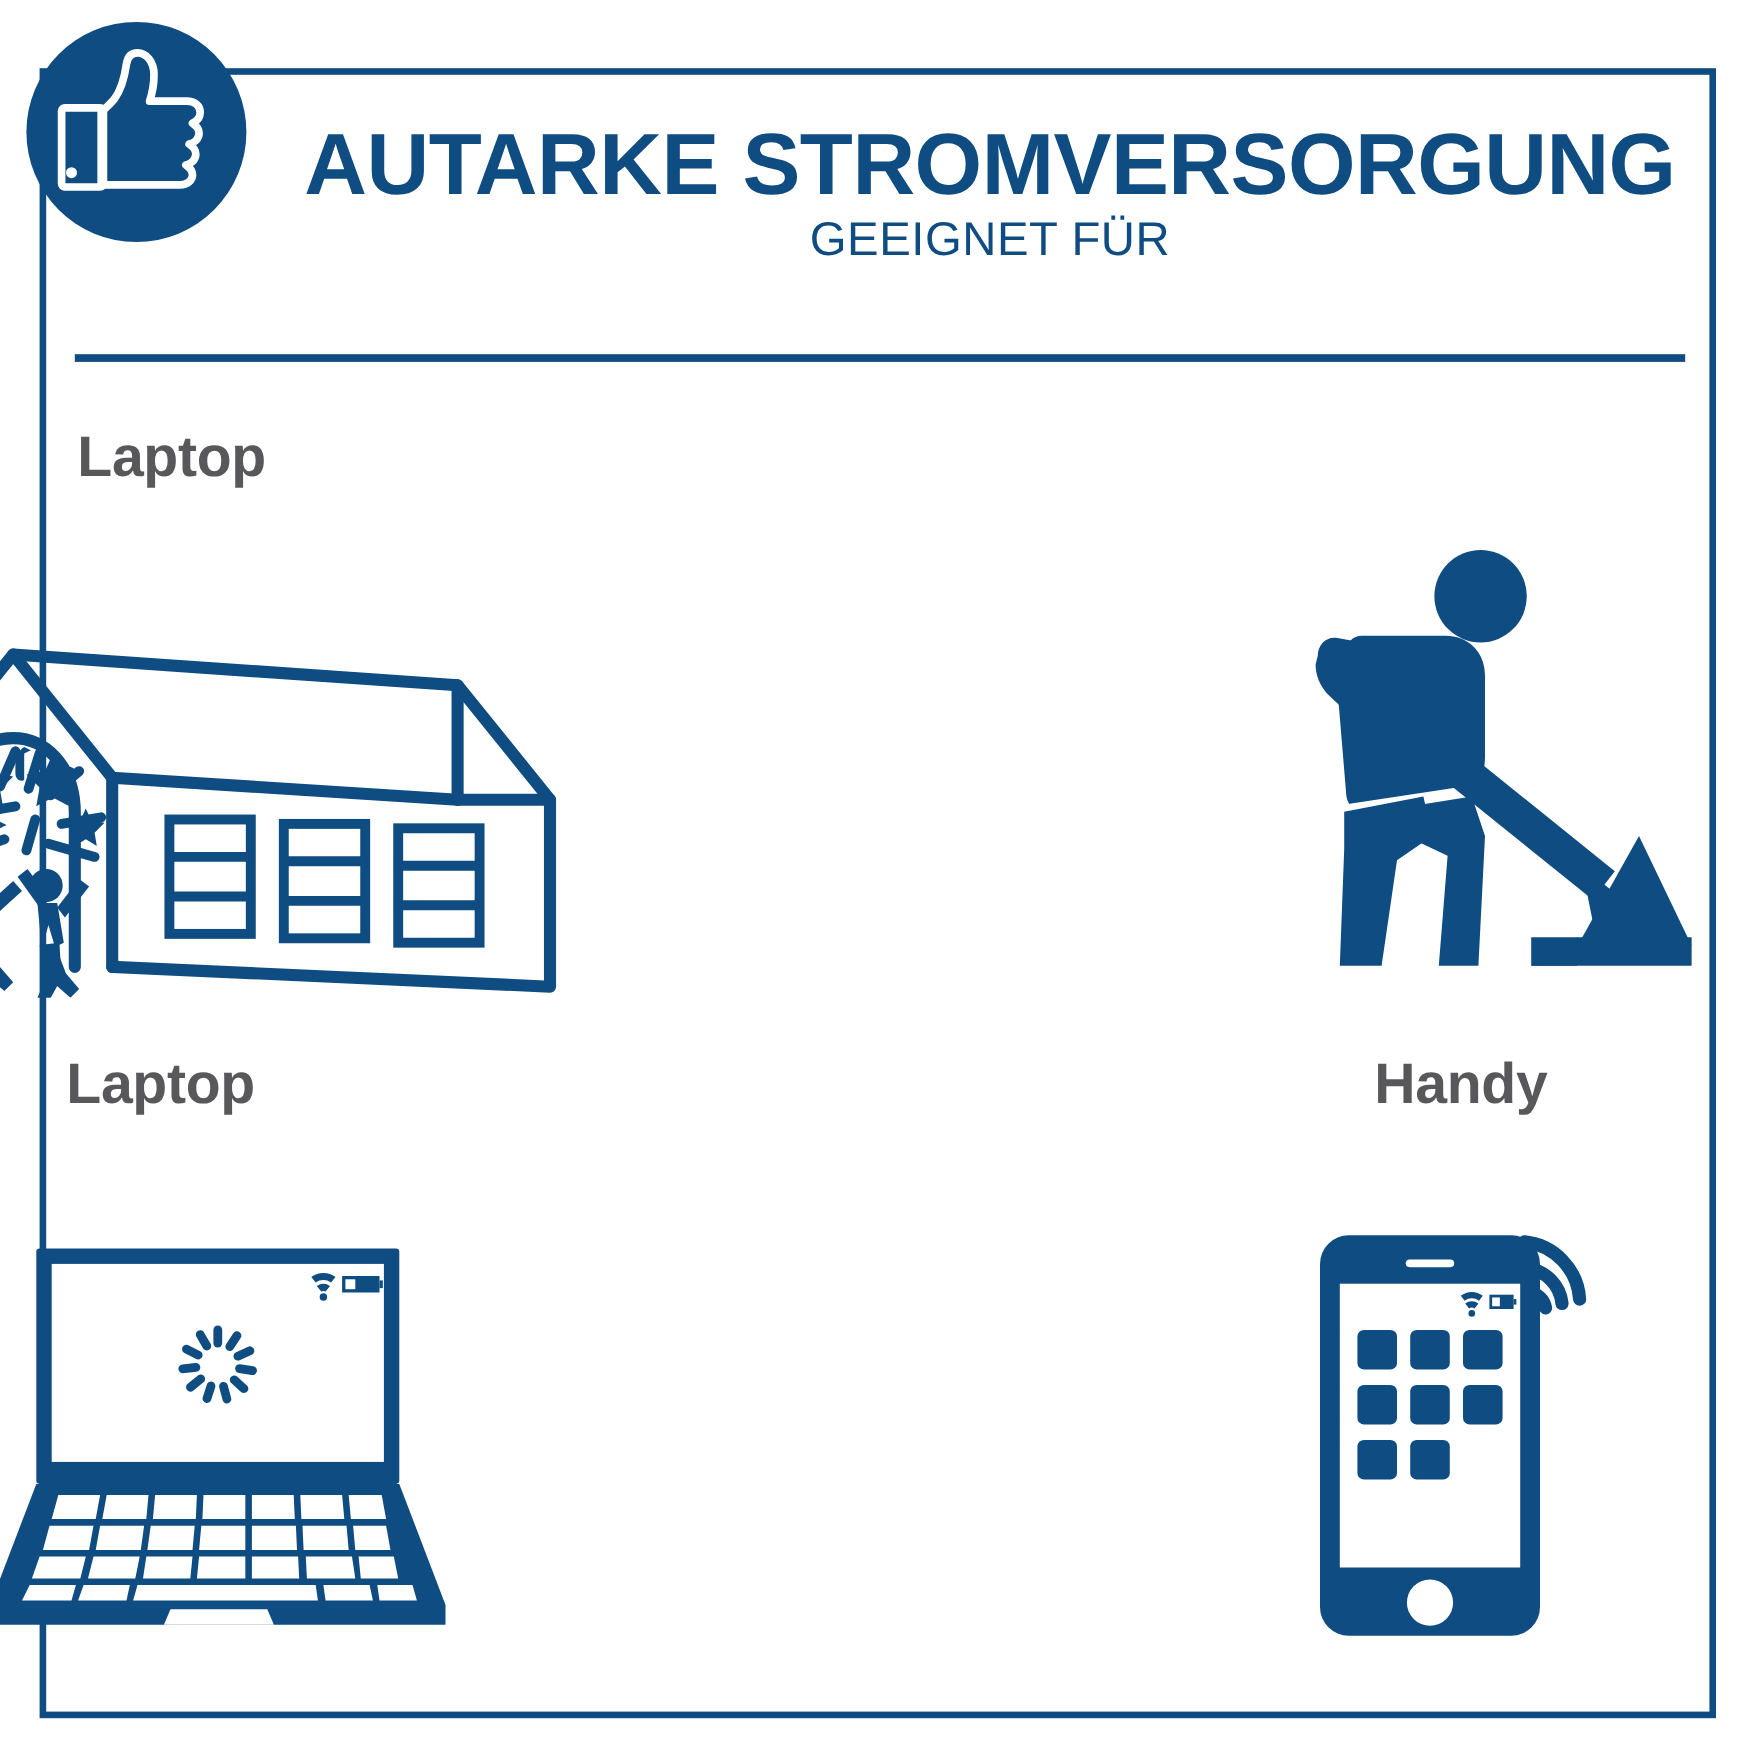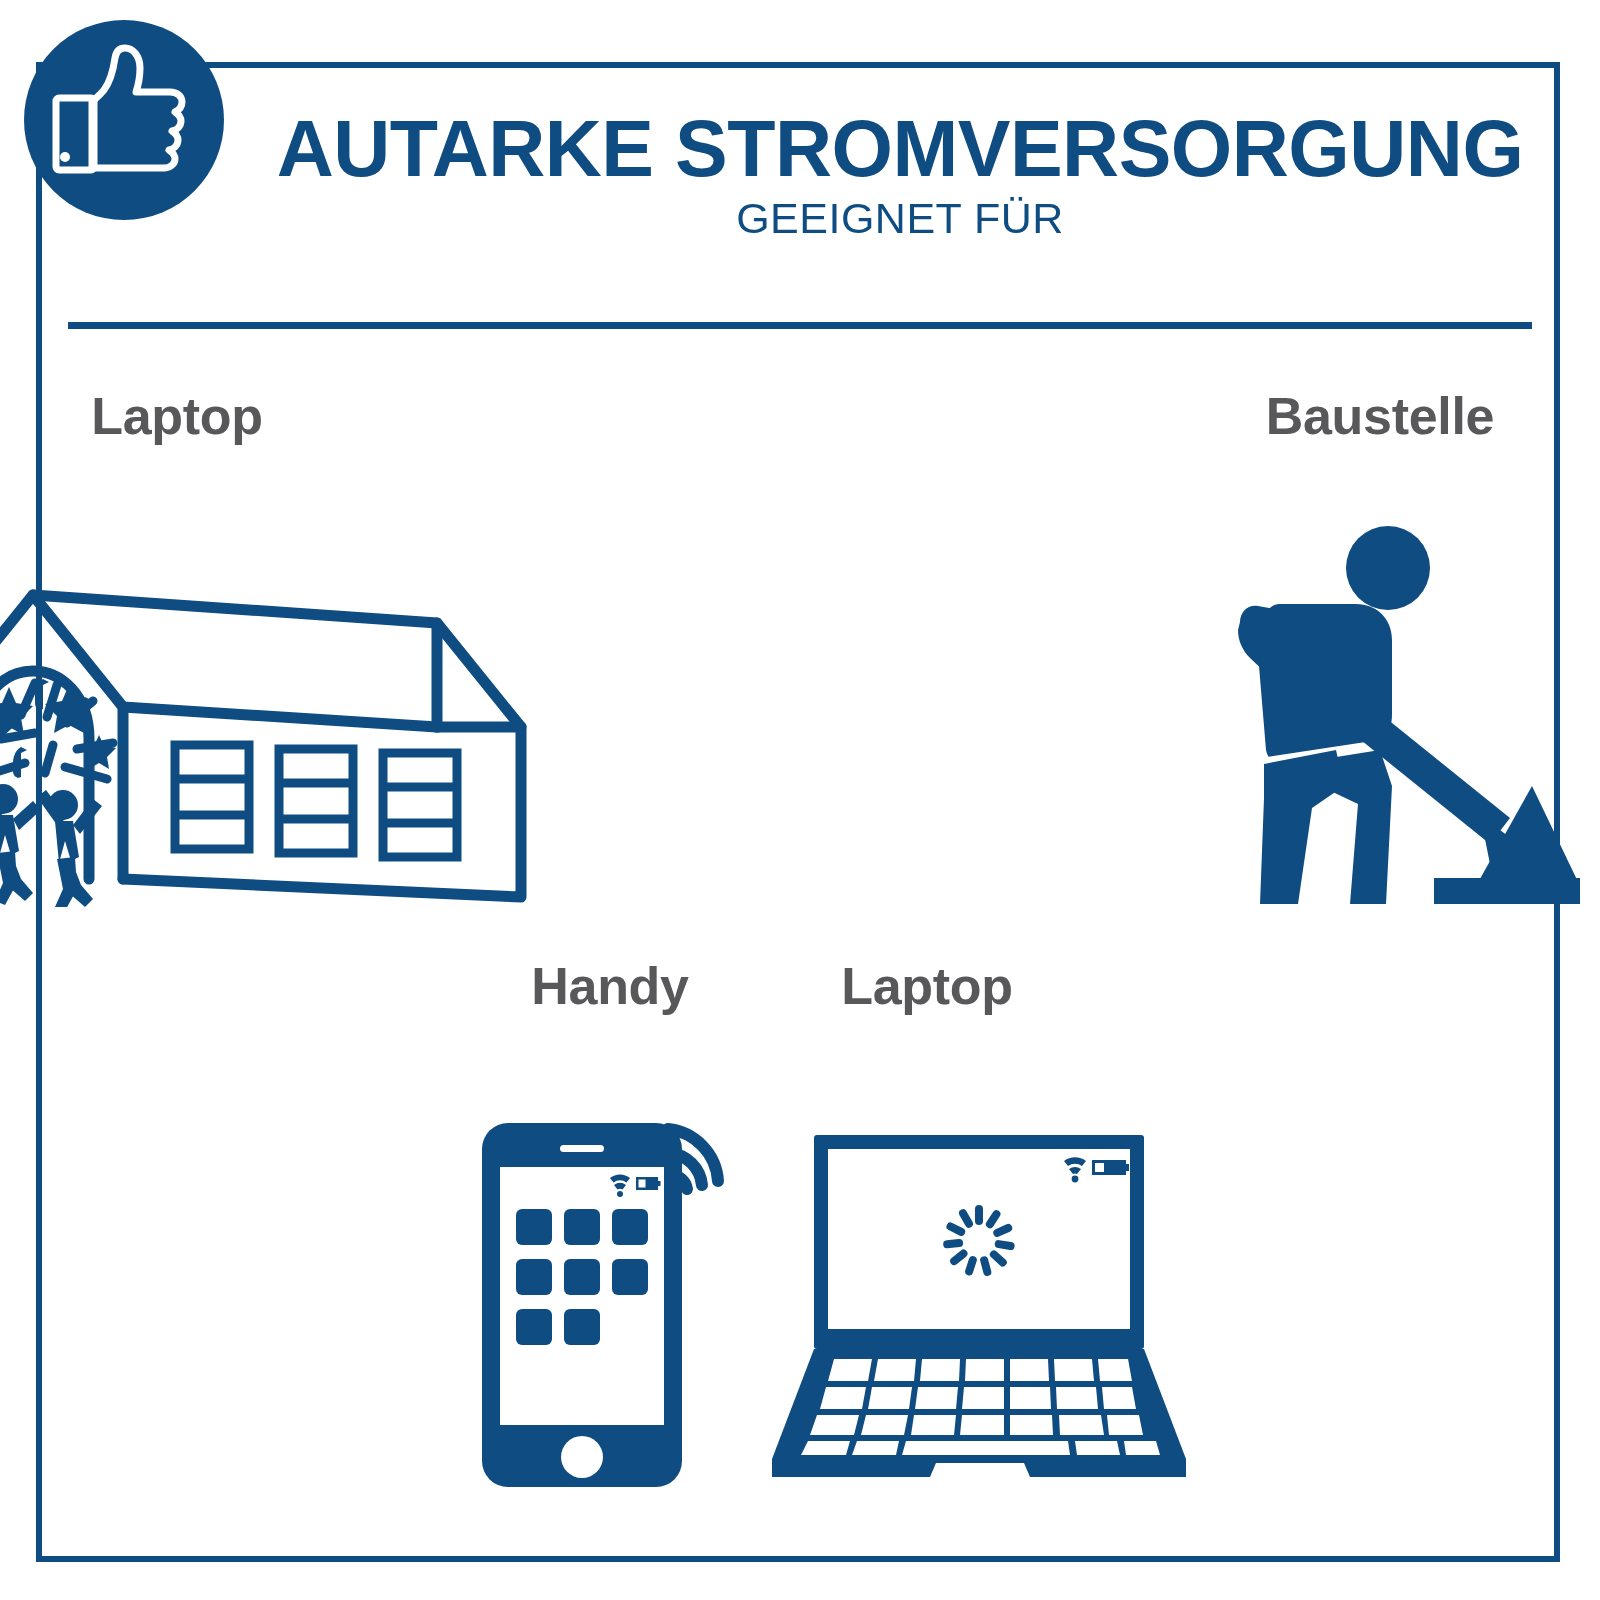--- a/index.html
+++ b/index.html
@@ -246,21 +246,20 @@
               <path d="M154 292 l10 26 12 14 -8 8 -16 -14 -8 -28 z"></path>
               <path d="M140 258 l-20 -28 9 -7 21 28 z"></path>
               <path d="M156 258 l20 -26 9 7 -22 28 z"></path>
             </g>
           </g>
         </svg>
       </div>
     </div>
 
     <div class="cell">
-      <div class="cell-label label-baustelle">Baustelle</div>
       <div class="cell-art art-worker-wrap">
         <svg class="art-worker" viewBox="0 0 400 390" xmlns="http://www.w3.org/2000/svg">
           <g fill="#0F4C81">
 
             <circle cx="208" cy="50" r="42"></circle>
 
             <path d="M86 100
                      C 86 92 92 86 100 86
                      L 176 86
                      C 196 86 212 100 212 122
@@ -292,20 +291,117 @@
 
             <path d="M296 368 L352 268 L400 368 Z"></path>
             <path d="M254 386 L400 386 L400 360 L254 360 Z"></path>
             <path d="M254 386 L296 360 L296 386 Z"></path>
           </g>
         </svg>
       </div>
     </div>
 
     <div class="cell">
+      <div class="cell-label label-laptop">Laptop</div>
+      <div class="cell-art art-laptop-wrap">
+        <svg class="art-laptop" viewBox="0 0 420 390" xmlns="http://www.w3.org/2000/svg">
+
+          <rect x="46" y="34" width="330" height="214" fill="#0F4C81" rx="3"></rect>
+          <rect x="60" y="48" width="302" height="180" fill="#ffffff"></rect>
+
+          <g fill="#0F4C81">
+            <path d="M296 60 a18 18 0 0 1 22 0 l-4 5 a12 12 0 0 0 -14 0 z"></path>
+            <path d="M301 68 a11 11 0 0 1 12 0 l-4 5 a5 5 0 0 0 -4 0 z"></path>
+            <circle cx="307" cy="78" r="3.4"></circle>
+          </g>
+
+          <g>
+            <rect x="324" y="59" width="34" height="15" fill="#0F4C81"></rect>
+            <rect x="327" y="62" width="9" height="9" fill="#ffffff"></rect>
+            <rect x="358" y="63" width="3" height="7" fill="#0F4C81"></rect>
+          </g>
+
+          <g fill="#0F4C81">
+            <g transform="translate(211,140)">
+              <rect x="-4" y="-36" width="8" height="20" rx="4"></rect>
+              <g transform="rotate(33)">
+                  <rect x="-4" y="-36" width="8" height="20" rx="4"></rect>
+                </g>
+              <g transform="rotate(66)">
+                  <rect x="-4" y="-36" width="8" height="20" rx="4"></rect>
+                </g>
+              <g transform="rotate(99)">
+                  <rect x="-4" y="-36" width="8" height="20" rx="4"></rect>
+                </g>
+              <g transform="rotate(132)">
+                  <rect x="-4" y="-36" width="8" height="20" rx="4"></rect>
+                </g>
+              <g transform="rotate(165)">
+                  <rect x="-4" y="-36" width="8" height="20" rx="4"></rect>
+                </g>
+              <g transform="rotate(198)">
+                  <rect x="-4" y="-36" width="8" height="20" rx="4"></rect>
+                </g>
+              <g transform="rotate(231)">
+                  <rect x="-4" y="-36" width="8" height="20" rx="4"></rect>
+                </g>
+              <g transform="rotate(264)">
+                  <rect x="-4" y="-36" width="8" height="20" rx="4"></rect>
+                </g>
+              <g transform="rotate(297)">
+                  <rect x="-4" y="-36" width="8" height="20" rx="4"></rect>
+                </g>
+              <g transform="rotate(330)">
+                  <rect x="-4" y="-36" width="8" height="20" rx="4"></rect>
+                </g>
+            </g>
+          </g>
+
+          <path d="M46 248 L376 248 L418 358 L4 358 Z" fill="#0F4C81"></path>
+
+          <g fill="#ffffff">
+
+            <path d="M66 258 L104 258 L100 280 L60 280 Z"></path>
+            <path d="M110 258 L148 258 L146 280 L106 280 Z"></path>
+            <path d="M154 258 L192 258 L191 280 L152 280 Z"></path>
+            <path d="M198 258 L236 258 L236 280 L197 280 Z"></path>
+            <path d="M242 258 L280 258 L281 280 L242 280 Z"></path>
+            <path d="M286 258 L324 258 L326 280 L287 280 Z"></path>
+            <path d="M330 258 L360 258 L364 280 L332 280 Z"></path>
+
+            <path d="M58 286 L98 286 L94 308 L52 308 Z"></path>
+            <path d="M104 286 L144 286 L141 308 L100 308 Z"></path>
+            <path d="M150 286 L190 286 L188 308 L147 308 Z"></path>
+            <path d="M196 286 L236 286 L236 308 L194 308 Z"></path>
+            <path d="M242 286 L282 286 L283 308 L242 308 Z"></path>
+            <path d="M288 286 L328 286 L330 308 L289 308 Z"></path>
+            <path d="M334 286 L364 286 L368 308 L336 308 Z"></path>
+
+            <path d="M49 314 L91 314 L86 334 L42 334 Z"></path>
+            <path d="M98 314 L140 314 L136 334 L93 334 Z"></path>
+            <path d="M146 314 L188 314 L186 334 L143 334 Z"></path>
+            <path d="M194 314 L236 314 L236 334 L192 334 Z"></path>
+            <path d="M242 314 L284 314 L285 334 L242 334 Z"></path>
+            <path d="M291 314 L333 314 L336 334 L292 334 Z"></path>
+            <path d="M339 314 L371 314 L375 334 L341 334 Z"></path>
+
+            <path d="M40 340 L82 340 L78 354 L33 354 Z"></path>
+            <path d="M89 340 L131 340 L128 354 L84 354 Z"></path>
+            <path d="M138 340 L300 340 L302 354 L134 354 Z"></path>
+            <path d="M307 340 L349 340 L352 354 L309 354 Z"></path>
+            <path d="M356 340 L388 340 L392 354 L358 354 Z"></path>
+          </g>
+
+          <path d="M4 358 L418 358 L418 376 L4 376 Z" fill="#0F4C81"></path>
+          <path d="M168 362 L256 362 L262 376 L162 376 Z" fill="#ffffff"></path>
+        </svg>
+      </div>
+    </div>
+
+    <div class="cell">
       <div class="cell-label label-handy">Handy</div>
       <div class="cell-art art-phone-wrap">
         <svg class="art-phone" viewBox="0 0 300 430" xmlns="http://www.w3.org/2000/svg">
 
           <g fill="none" stroke="#0F4C81" stroke-width="12" stroke-linecap="round">
             <path d="M208 62 a56 56 0 0 1 50 52"></path>
             <path d="M210 86 a36 36 0 0 1 32 32"></path>
             <path d="M212 108 a17 17 0 0 1 15 14"></path>
           </g>
 
@@ -336,111 +432,14 @@
             <rect x="152" y="192" width="36" height="36" rx="6"></rect>
             <rect x="56" y="242" width="36" height="36" rx="6"></rect>
             <rect x="104" y="242" width="36" height="36" rx="6"></rect>
           </g>
 
           <circle cx="122" cy="390" r="21" fill="#ffffff"></circle>
         </svg>
       </div>
     </div>
 
-    <div class="cell">
-      <div class="cell-label label-laptop">Laptop</div>
-      <div class="cell-art art-laptop-wrap">
-        <svg class="art-laptop" viewBox="0 0 420 390" xmlns="http://www.w3.org/2000/svg">
-
-          <rect x="46" y="34" width="330" height="214" fill="#0F4C81" rx="3"></rect>
-          <rect x="60" y="48" width="302" height="180" fill="#ffffff"></rect>
-
-          <g fill="#0F4C81">
-            <path d="M296 60 a18 18 0 0 1 22 0 l-4 5 a12 12 0 0 0 -14 0 z"></path>
-            <path d="M301 68 a11 11 0 0 1 12 0 l-4 5 a5 5 0 0 0 -4 0 z"></path>
-            <circle cx="307" cy="78" r="3.4"></circle>
-          </g>
-
-          <g>
-            <rect x="324" y="59" width="34" height="15" fill="#0F4C81"></rect>
-            <rect x="327" y="62" width="9" height="9" fill="#ffffff"></rect>
-            <rect x="358" y="63" width="3" height="7" fill="#0F4C81"></rect>
-          </g>
-
-          <g fill="#0F4C81">
-            <g transform="translate(211,140)">
-              <rect x="-4" y="-36" width="8" height="20" rx="4"></rect>
-              <g transform="rotate(33)">
-                  <rect x="-4" y="-36" width="8" height="20" rx="4"></rect>
-                </g>
-              <g transform="rotate(66)">
-                  <rect x="-4" y="-36" width="8" height="20" rx="4"></rect>
-                </g>
-              <g transform="rotate(99)">
-                  <rect x="-4" y="-36" width="8" height="20" rx="4"></rect>
-                </g>
-              <g transform="rotate(132)">
-                  <rect x="-4" y="-36" width="8" height="20" rx="4"></rect>
-                </g>
-              <g transform="rotate(165)">
-                  <rect x="-4" y="-36" width="8" height="20" rx="4"></rect>
-                </g>
-              <g transform="rotate(198)">
-                  <rect x="-4" y="-36" width="8" height="20" rx="4"></rect>
-                </g>
-              <g transform="rotate(231)">
-                  <rect x="-4" y="-36" width="8" height="20" rx="4"></rect>
-                </g>
-              <g transform="rotate(264)">
-                  <rect x="-4" y="-36" width="8" height="20" rx="4"></rect>
-                </g>
-              <g transform="rotate(297)">
-                  <rect x="-4" y="-36" width="8" height="20" rx="4"></rect>
-                </g>
-              <g transform="rotate(330)">
-                  <rect x="-4" y="-36" width="8" height="20" rx="4"></rect>
-                </g>
-            </g>
-          </g>
-
-          <path d="M46 248 L376 248 L418 358 L4 358 Z" fill="#0F4C81"></path>
-
-          <g fill="#ffffff">
-
-            <path d="M66 258 L104 258 L100 280 L60 280 Z"></path>
-            <path d="M110 258 L148 258 L146 280 L106 280 Z"></path>
-            <path d="M154 258 L192 258 L191 280 L152 280 Z"></path>
-            <path d="M198 258 L236 258 L236 280 L197 280 Z"></path>
-            <path d="M242 258 L280 258 L281 280 L242 280 Z"></path>
-            <path d="M286 258 L324 258 L326 280 L287 280 Z"></path>
-            <path d="M330 258 L360 258 L364 280 L332 280 Z"></path>
-
-            <path d="M58 286 L98 286 L94 308 L52 308 Z"></path>
-            <path d="M104 286 L144 286 L141 308 L100 308 Z"></path>
-            <path d="M150 286 L190 286 L188 308 L147 308 Z"></path>
-            <path d="M196 286 L236 286 L236 308 L194 308 Z"></path>
-            <path d="M242 286 L282 286 L283 308 L242 308 Z"></path>
-            <path d="M288 286 L328 286 L330 308 L289 308 Z"></path>
-            <path d="M334 286 L364 286 L368 308 L336 308 Z"></path>
-
-            <path d="M49 314 L91 314 L86 334 L42 334 Z"></path>
-            <path d="M98 314 L140 314 L136 334 L93 334 Z"></path>
-            <path d="M146 314 L188 314 L186 334 L143 334 Z"></path>
-            <path d="M194 314 L236 314 L236 334 L192 334 Z"></path>
-            <path d="M242 314 L284 314 L285 334 L242 334 Z"></path>
-            <path d="M291 314 L333 314 L336 334 L292 334 Z"></path>
-            <path d="M339 314 L371 314 L375 334 L341 334 Z"></path>
-
-            <path d="M40 340 L82 340 L78 354 L33 354 Z"></path>
-            <path d="M89 340 L131 340 L128 354 L84 354 Z"></path>
-            <path d="M138 340 L300 340 L302 354 L134 354 Z"></path>
-            <path d="M307 340 L349 340 L352 354 L309 354 Z"></path>
-            <path d="M356 340 L388 340 L392 354 L358 354 Z"></path>
-          </g>
-
-          <path d="M4 358 L418 358 L418 376 L4 376 Z" fill="#0F4C81"></path>
-          <path d="M168 362 L256 362 L262 376 L162 376 Z" fill="#ffffff"></path>
-        </svg>
-      </div>
-    </div>
-
   </div>
 </div>
 
 </body></html>

